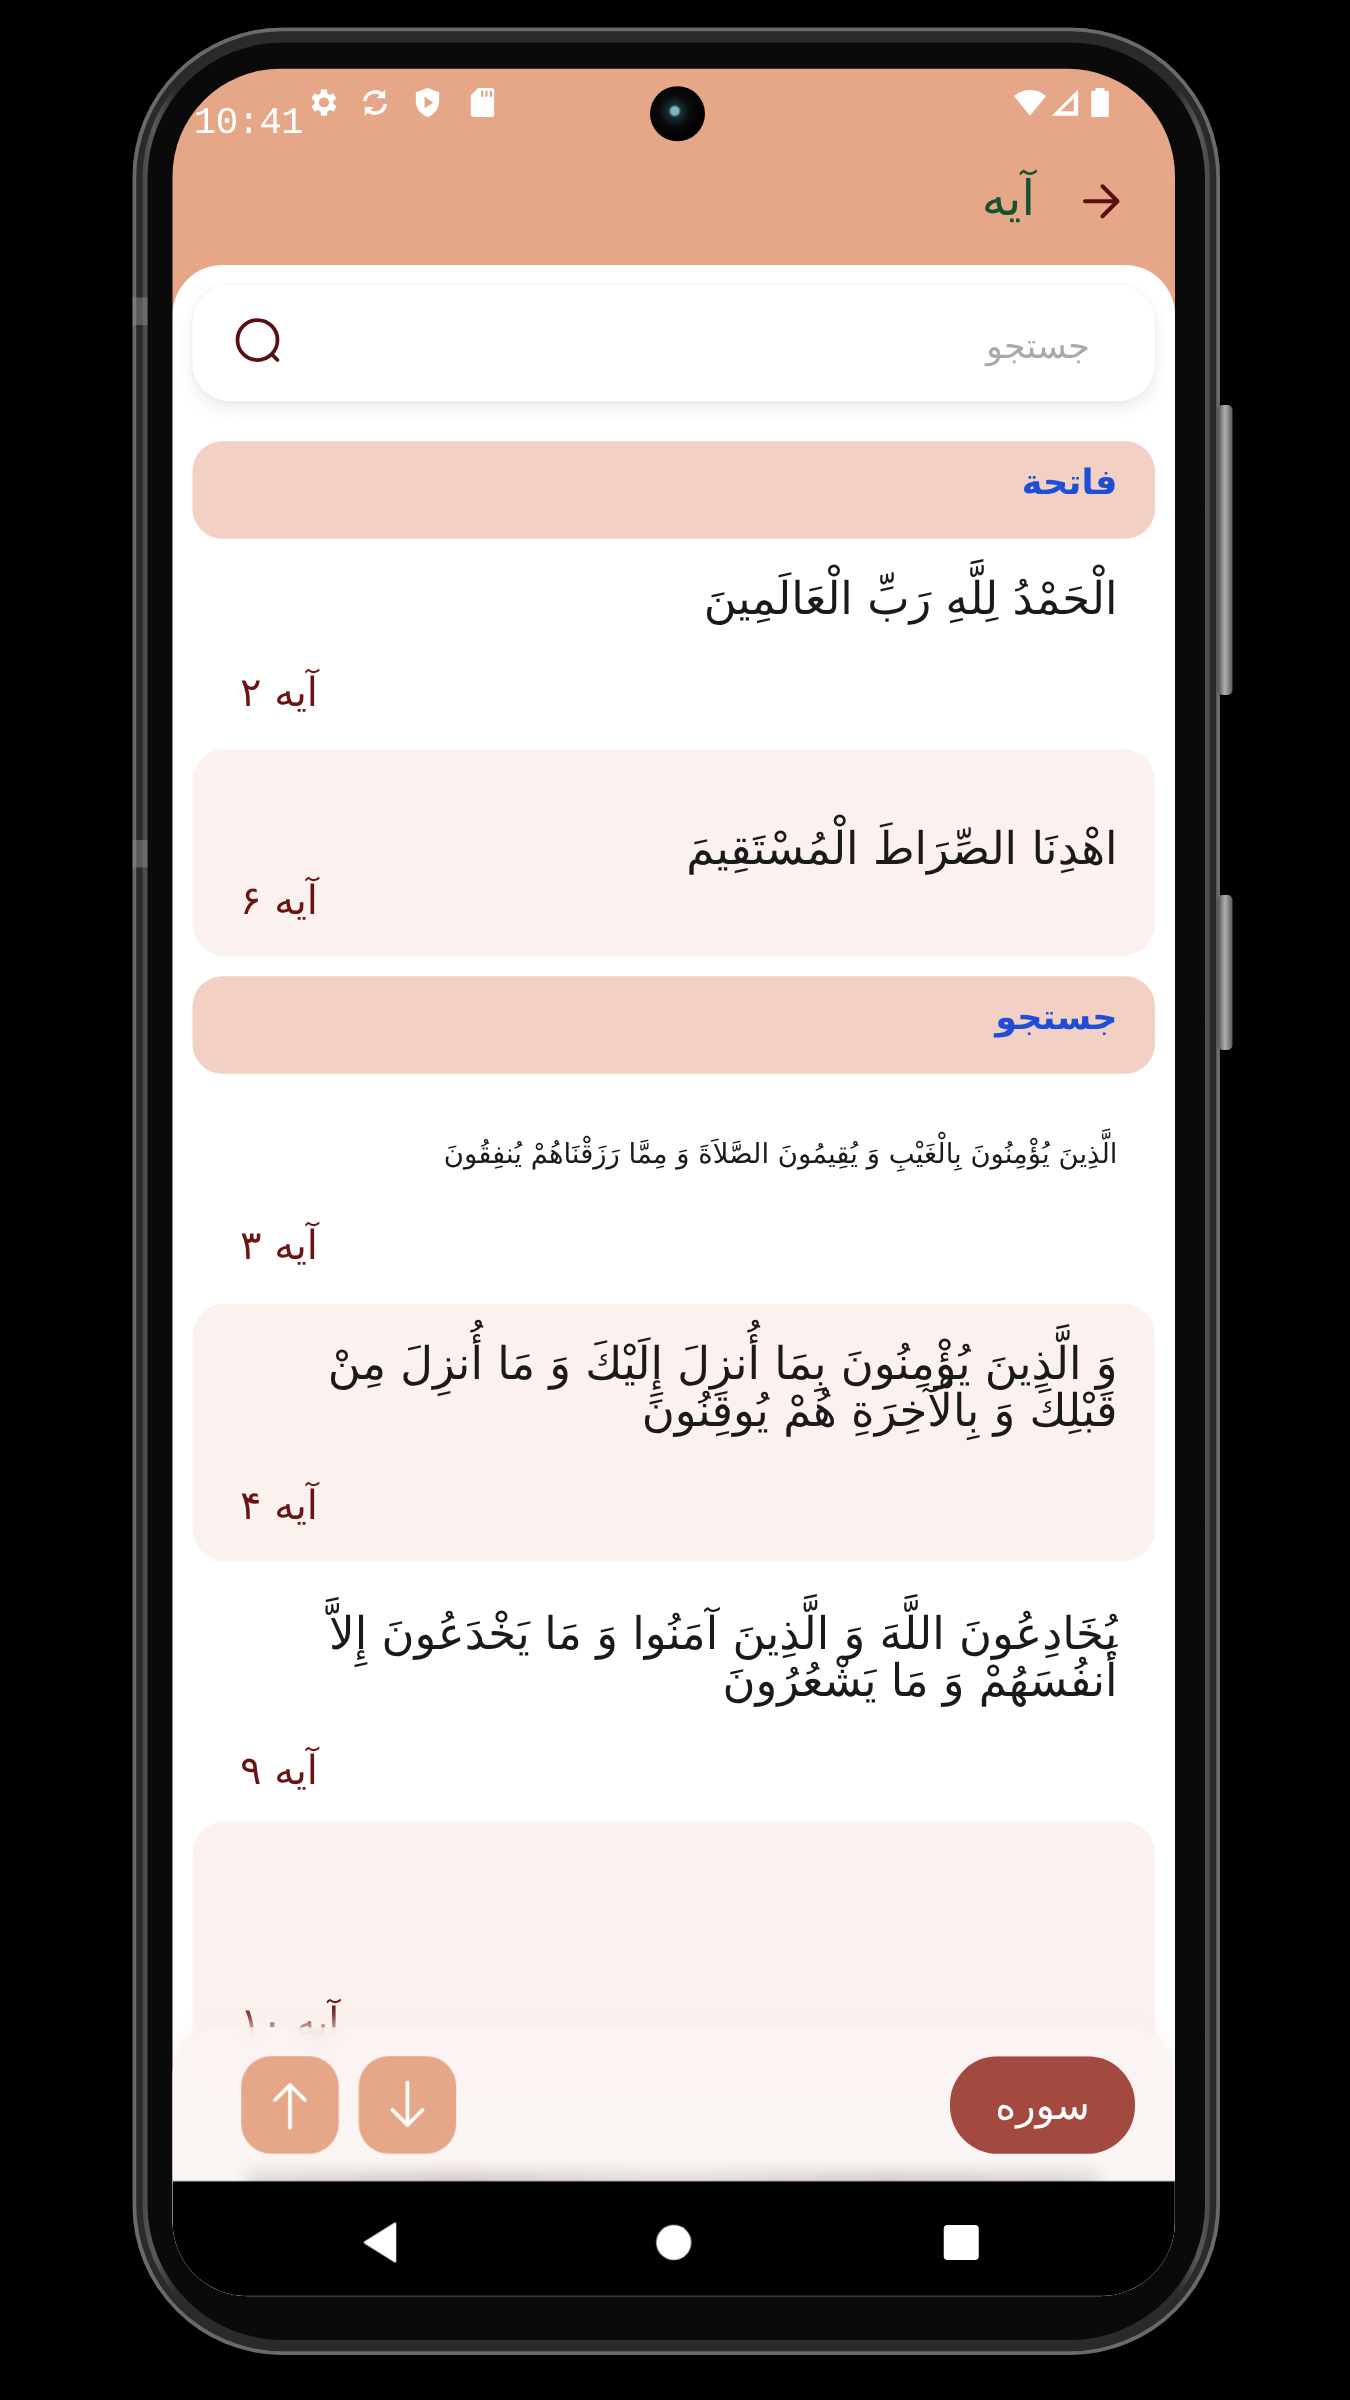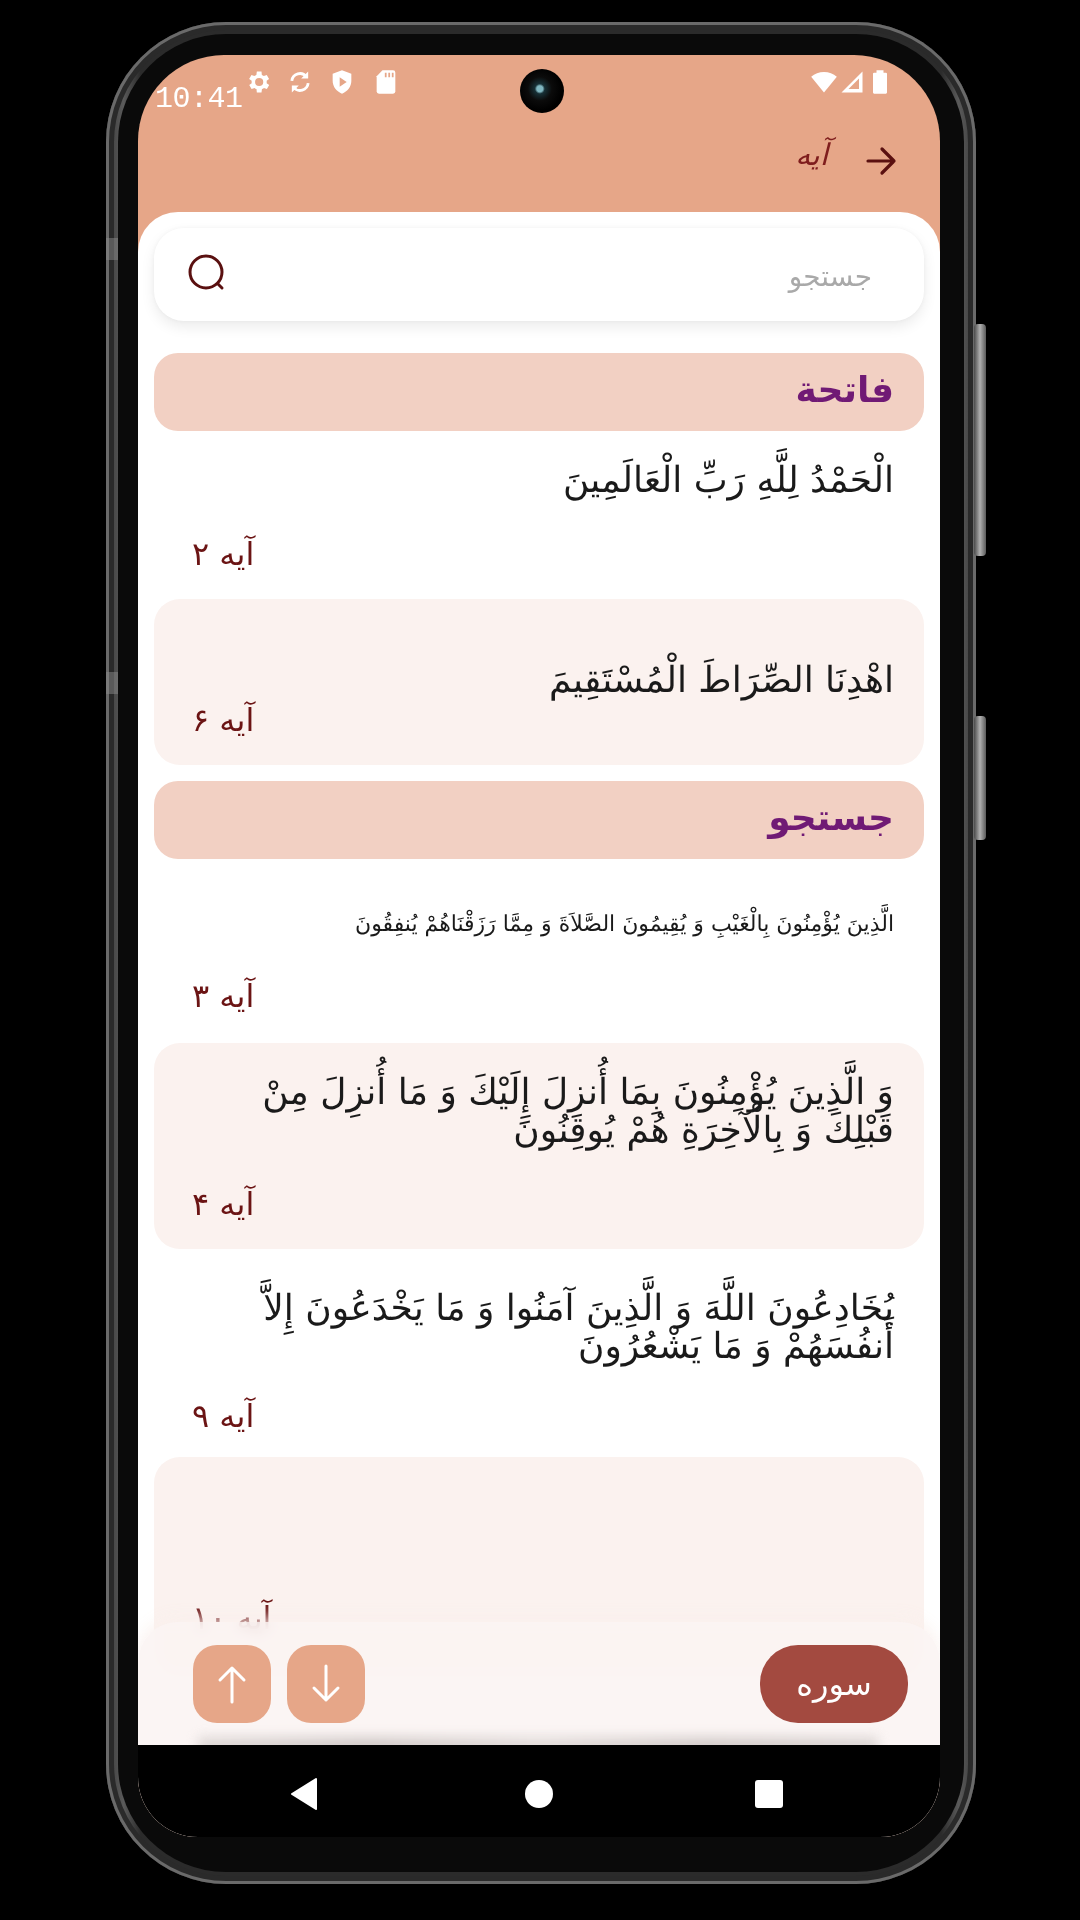--- a/index.html
+++ b/index.html
@@ -8,29 +8,29 @@
   .phone-inner { position:absolute; left:12px; top:12px; right:12px; bottom:12px; border-radius:108px; background:#0a0a0a; }
   .side-btn { position:absolute; left:974px; width:12px; background:linear-gradient(90deg,#4a4a4a,#b0b0b0,#5a5a5a); border-radius:4px; }
   .left-mark { position:absolute; left:106px; width:12px; height:22px; background:#8a8a8a; opacity:.5; }
   .screen { position:absolute; left:138px; top:55px; width:802px; height:1782px; border-radius:86px 86px 60px 60px; overflow:hidden; background:#E6A688; }
   .statusbar { position:absolute; left:0; top:0; width:802px; height:56px; color:#fff; }
   .sb-time { position:absolute; left:17px; top:10px; font-size:30px; font-family:Liberation Mono, monospace; letter-spacing:-0.5px;margin-top:17px; }
   .sb-icon { position:absolute; top:13px; width:28px; height:28px; }
   .camera { position:absolute; left:382px; top:14px; width:44px; height:44px; border-radius:50%; background:radial-gradient(circle at 45% 45%, #7fb6c0 0 3px, #173036 5px, #0b0b0b 12px, #000 22px); }
   .appbar { position:absolute; left:0; top:56px; width:802px; height:100px; }
   .back-btn { position:absolute; right:36px; top:28px; width:44px; height:44px; }
-  .appbar-title { position:absolute; right:112px; top:26px; font-size:30px; color:#7f1d1d; direction:rtl;font-style:italic; }
+  .appbar-title { position:absolute; right:112px; top:26px; font-size:39px; color:#14532d; direction:rtl; }
   .sheet { position:absolute; left:0; top:157px; width:802px; height:1625px; background:#fff; border-radius:40px 40px 0 0; overflow:hidden; }
   .search { position:absolute; left:16px; top:16px; width:770px; height:93px; background:#fff; border-radius:30px; box-shadow:0 6px 14px rgba(0,0,0,0.08), 0 0 4px rgba(0,0,0,0.04); }
   .search-icon { position:absolute; left:32px; top:24px; width:44px; height:44px; }
   .search-input { position:absolute; right:50px; top:22px; width:560px; height:50px; border:none; outline:none; background:transparent; font-size:28px; direction:rtl; text-align:right; color:#222; font-family:"DejaVu Sans", sans-serif; }
   .search-input::placeholder { color:#a9a9a9; }
   .list { position:absolute; left:16px; top:141px; width:770px; }
   .section { height:78px; background:#F2D0C3; border-radius:24px; position:relative; margin-bottom:0; }
-  .section-title { position:absolute; right:30px; top:16px; font-size:36px; font-weight:bold; color:#701a75; direction:rtl; }
+  .section-title { position:absolute; right:30px; top:16px; font-size:28px; font-weight:bold; color:#1d4ed8; direction:rtl; }
   .ayah { position:relative; border-radius:26px; padding:0 30px; direction:rtl; }
   .ayah.tinted { background:#FBF2EF; }
   .ayah-text { font-size:36px; line-height:38px; color:#1a1a1a; text-align:right; direction:rtl; font-family:"DejaVu Sans", sans-serif; font-weight:300; }
   .ayah-num { font-size:32px; color:#6b1414; text-align:right; direction:rtl; position:absolute; left:38px; }
   .bottombar { position:absolute; left:0; top:1567px; width:802px; height:125px; background:rgba(250,244,242,0.88); backdrop-filter:blur(6px); border-radius:40px 40px 0 0; box-shadow:0 -4px 16px rgba(250,240,236,0.9); }
   .blur-strip { position:absolute; left:60px; top:1682px; width:680px; height:28px; background:linear-gradient(90deg, #d8d2d0, #c7c0be, #ddd7d5, #c9c2c0, #d6d0ce); filter:blur(6px); opacity:.8; }
   .nav-btn { position:absolute; top:1590px; width:78px; height:78px; border-radius:24px; background:#E6A688; display:flex; align-items:center; justify-content:center; }
   .sura-btn { position:absolute; left:622px; top:1590px; width:148px; height:78px; border-radius:38px; background:#A34A40; color:#fff; font-size:32px; display:flex; align-items:center; justify-content:center; direction:rtl; }
   .navbar { position:absolute; left:0; top:1690px; width:802px; height:92px; background:#000; }
   .nav-icon { position:absolute; top:32px; }

